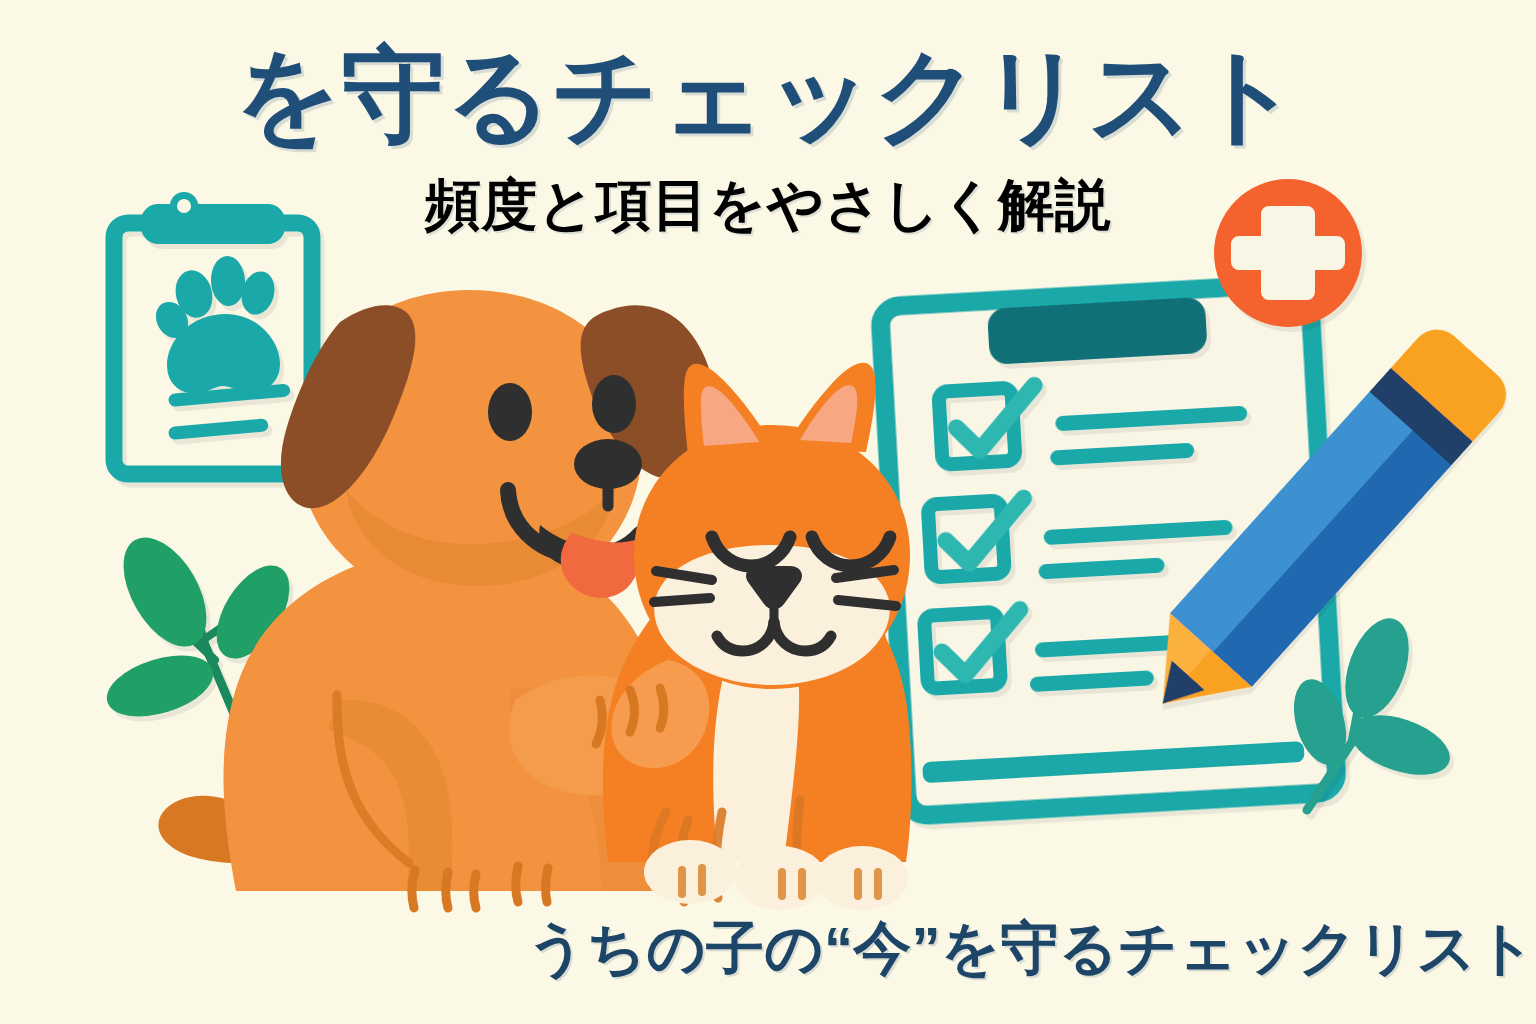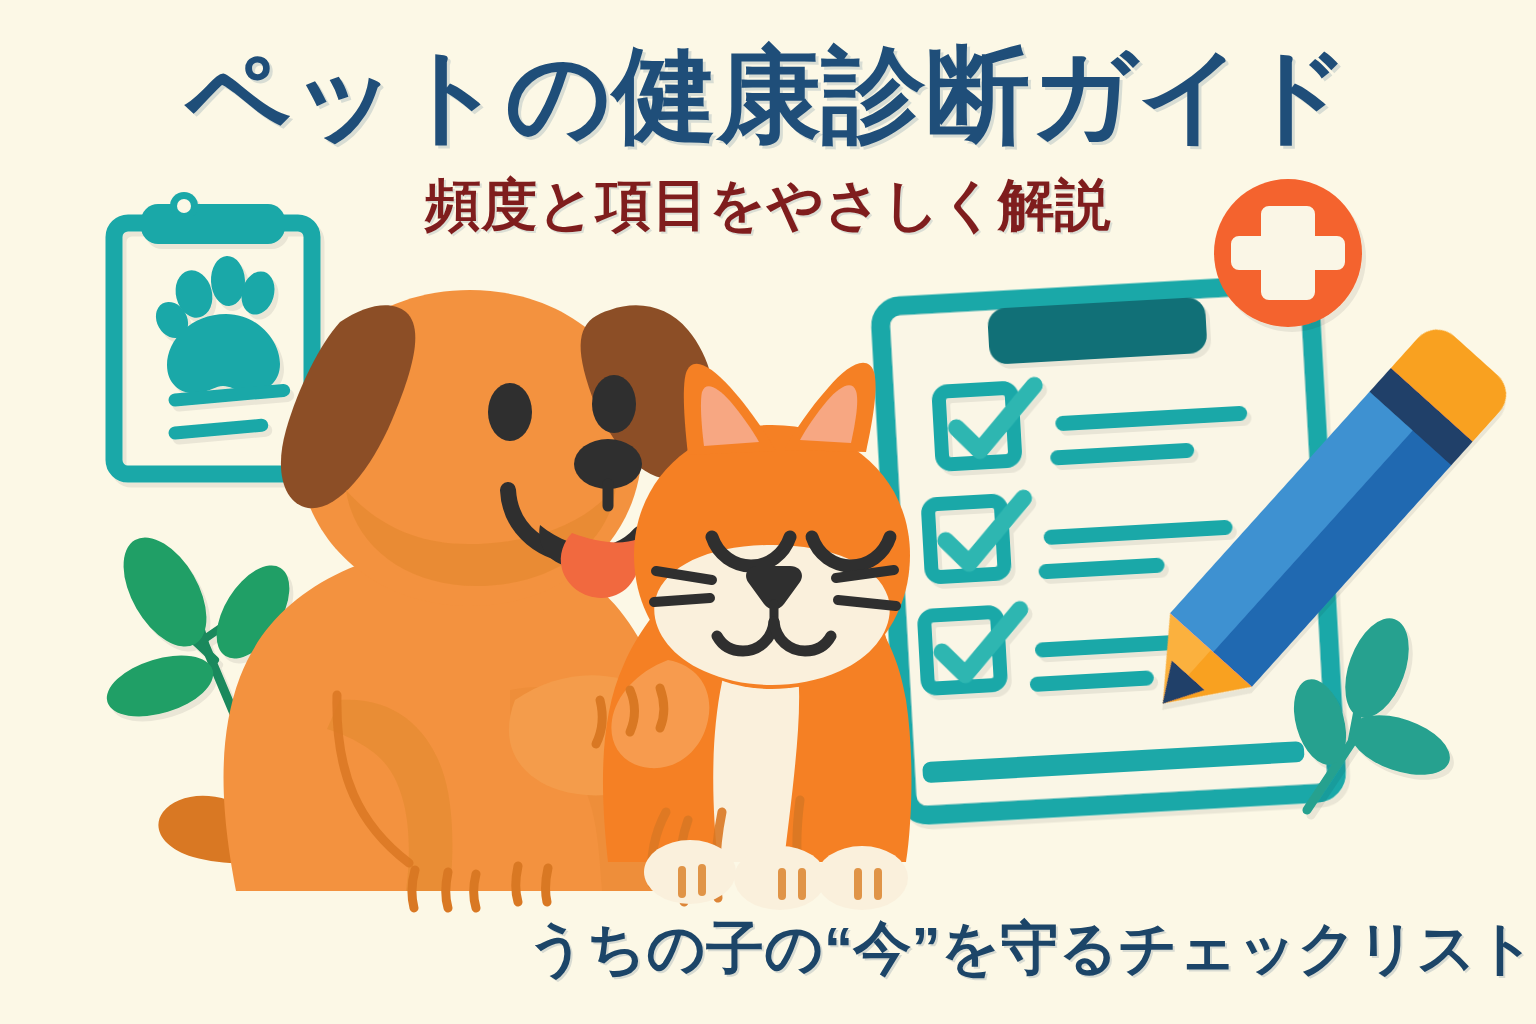--- a/index.html
+++ b/index.html
@@ -44,21 +44,21 @@
   }
   .title-sub {
     position: absolute;
     top: 176px;
     left: 0;
     width: 1536px;
     text-align: center;
     font-size: 56px;
     line-height: 1.05;
     font-weight: 700;
-    color: #7f1d1d;
+    color: #000000;
     letter-spacing: 0.01em;
     text-shadow: 2px 2px 0 rgba(31,78,121,0.15);
     white-space: nowrap;
   }
   .caption-bottom {
     position: absolute;
     top: 918px;
     left: 0;
     width: 1536px;
     text-align: right;
@@ -260,18 +260,18 @@
           <path d="M836 578 L894 570"></path>
           <path d="M838 600 L896 606"></path>
         </g>
       </g>
 
       <rect x="0" y="0" width="1536" height="1024" fill="#FCF8E6" opacity="0.02"></rect>
     </g>
   </svg>
 
   <div class="txt-layer">
-    <div class="title-main">ペットの健康診断ガイド</div>
+    <div class="title-main">を守るチェックリスト</div>
     <div class="title-sub">頻度と項目をやさしく解説</div>
     <div class="caption-bottom">うちの子の“今”を守るチェックリスト</div>
   </div>
 
 </div>
 
 </body></html>

